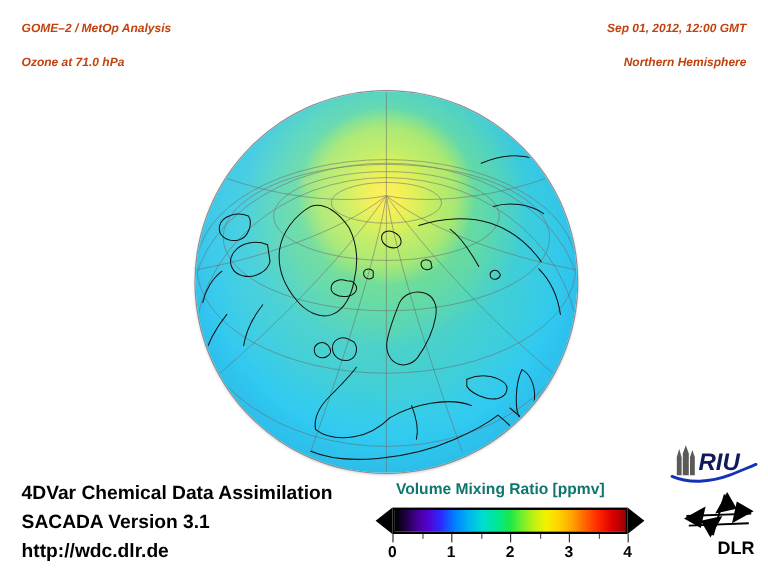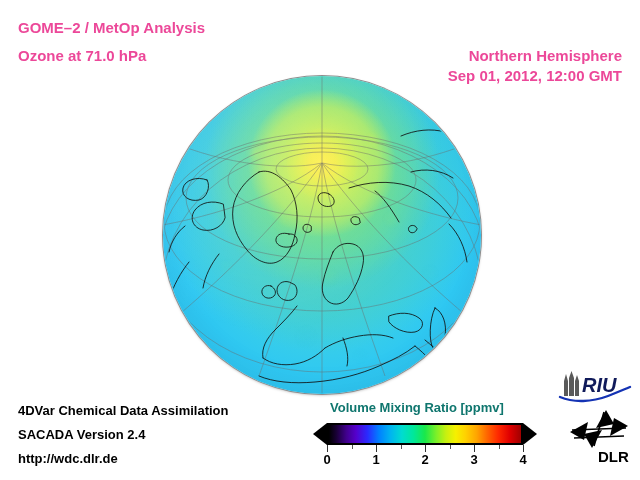--- a/index.html
+++ b/index.html
@@ -1,24 +1,24 @@
 <!DOCTYPE html>
 <html><head>
 <meta charset="utf-8">
 <style>
   html,body{margin:0;padding:0;background:#ffffff;}
   body{
     width:640px;height:480px;position:relative;overflow:hidden;
     font-family:"Liberation Sans", sans-serif;
     -webkit-font-smoothing:antialiased;
   }
-  .hdr{position:absolute;font-weight:bold;font-size:15px;color:#ec4899;white-space:nowrap;}
+  .hdr{position:absolute;font-weight:bold;font-size:10px;color:#c2410c;white-space:nowrap;font-style:italic;}
   #hdr-title1{left:18px;top:19px;}
   #hdr-title2{left:18px;top:47px;}
-  #hdr-date{right:18px;top:19px;text-align:right;margin-top:48px;}
+  #hdr-date{right:18px;top:19px;text-align:right;}
   #hdr-region{right:18px;top:47px;text-align:center;margin-left:28px;}
 
   
   #globe-wrap{position:absolute;left:163px;top:76px;width:318px;height:318px;}
   #globe{
     position:absolute;inset:0;border-radius:50%;
     box-shadow:0 0 0 1px #8d8d8d, 0 1px 3px rgba(0,0,0,.35);
     overflow:hidden;
     background:
       radial-gradient(circle 36px at 50% 27.5%, #ffef4a 0%, #f5ee46 36%, #e2f04a 62%, #cdee52 88%, rgba(205,238,82,0) 100%),
@@ -69,21 +69,21 @@
   #cb-cap-lo{left:0;border-right:14px solid #000;}
   #cb-cap-hi{right:0;border-left:14px solid #000;}
   #cb-ticks{position:absolute;left:313px;top:445px;width:224px;height:7px;}
   #cb-ticks i{position:absolute;top:0;width:1px;background:#555;}
   #cb-ticks i.maj{height:7px;background:#333;}
   #cb-ticks i.min{height:4px;}
   #cb-labels{position:absolute;left:313px;top:452px;width:224px;height:18px;}
   #cb-labels span{position:absolute;top:0;transform:translateX(-50%);font-weight:bold;font-size:13px;color:#000;}
 
   
-  .foot{position:absolute;left:18px;font-weight:bold;font-size:13px;color:#000;white-space:nowrap;}
+  .foot{position:absolute;left:18px;font-weight:bold;font-size:16px;color:#000;white-space:nowrap;}
   #foot0{top:403px;}
   #foot1{top:427px;}
   #foot2{top:451px;}
 
   
   #riu-logo{position:absolute;left:558px;top:370px;width:74px;height:34px;}
   #dlr-logo{position:absolute;left:566px;top:408px;width:66px;height:58px;}
 </style>
 </head>
 <body>
@@ -202,21 +202,21 @@
   </div>
 <div id="cb-labels">
     <span style="left: 14px;">0</span>
     <span style="left: 63px;">1</span>
     <span style="left: 112px;">2</span>
     <span style="left: 161px;">3</span>
     <span style="left: 210px;">4</span>
   </div>
 
 <div class="foot" id="foot0">4DVar Chemical Data Assimilation</div>
-<div class="foot" id="foot1">SACADA Version 2.4</div>
+<div class="foot" id="foot1">SACADA Version 3.1</div>
 <div class="foot" id="foot2">http://wdc.dlr.de</div>
 
 <svg id="riu-logo" viewBox="0 0 74 34">
   <g fill="#5a5a5a">
     <path d="M6 26 L6 11 L8 4 L10 11 L10 26 Z"></path>
     <path d="M11 26 L11 8 L13.5 1 L16 8 L16 26 Z"></path>
     <path d="M17 26 L17 11 L19 5 L21 11 L21 26 Z"></path>
   </g>
   <text x="24" y="22" font-family="'Liberation Sans', sans-serif" font-size="20" font-weight="bold" font-style="italic" fill="#101a5a">RIU</text>
   <path d="M2 27 C 16 33 34 32 50 26 C 60 22 67 19 72 17" fill="none" stroke="#1433b4" stroke-width="2.4" stroke-linecap="round"></path>

